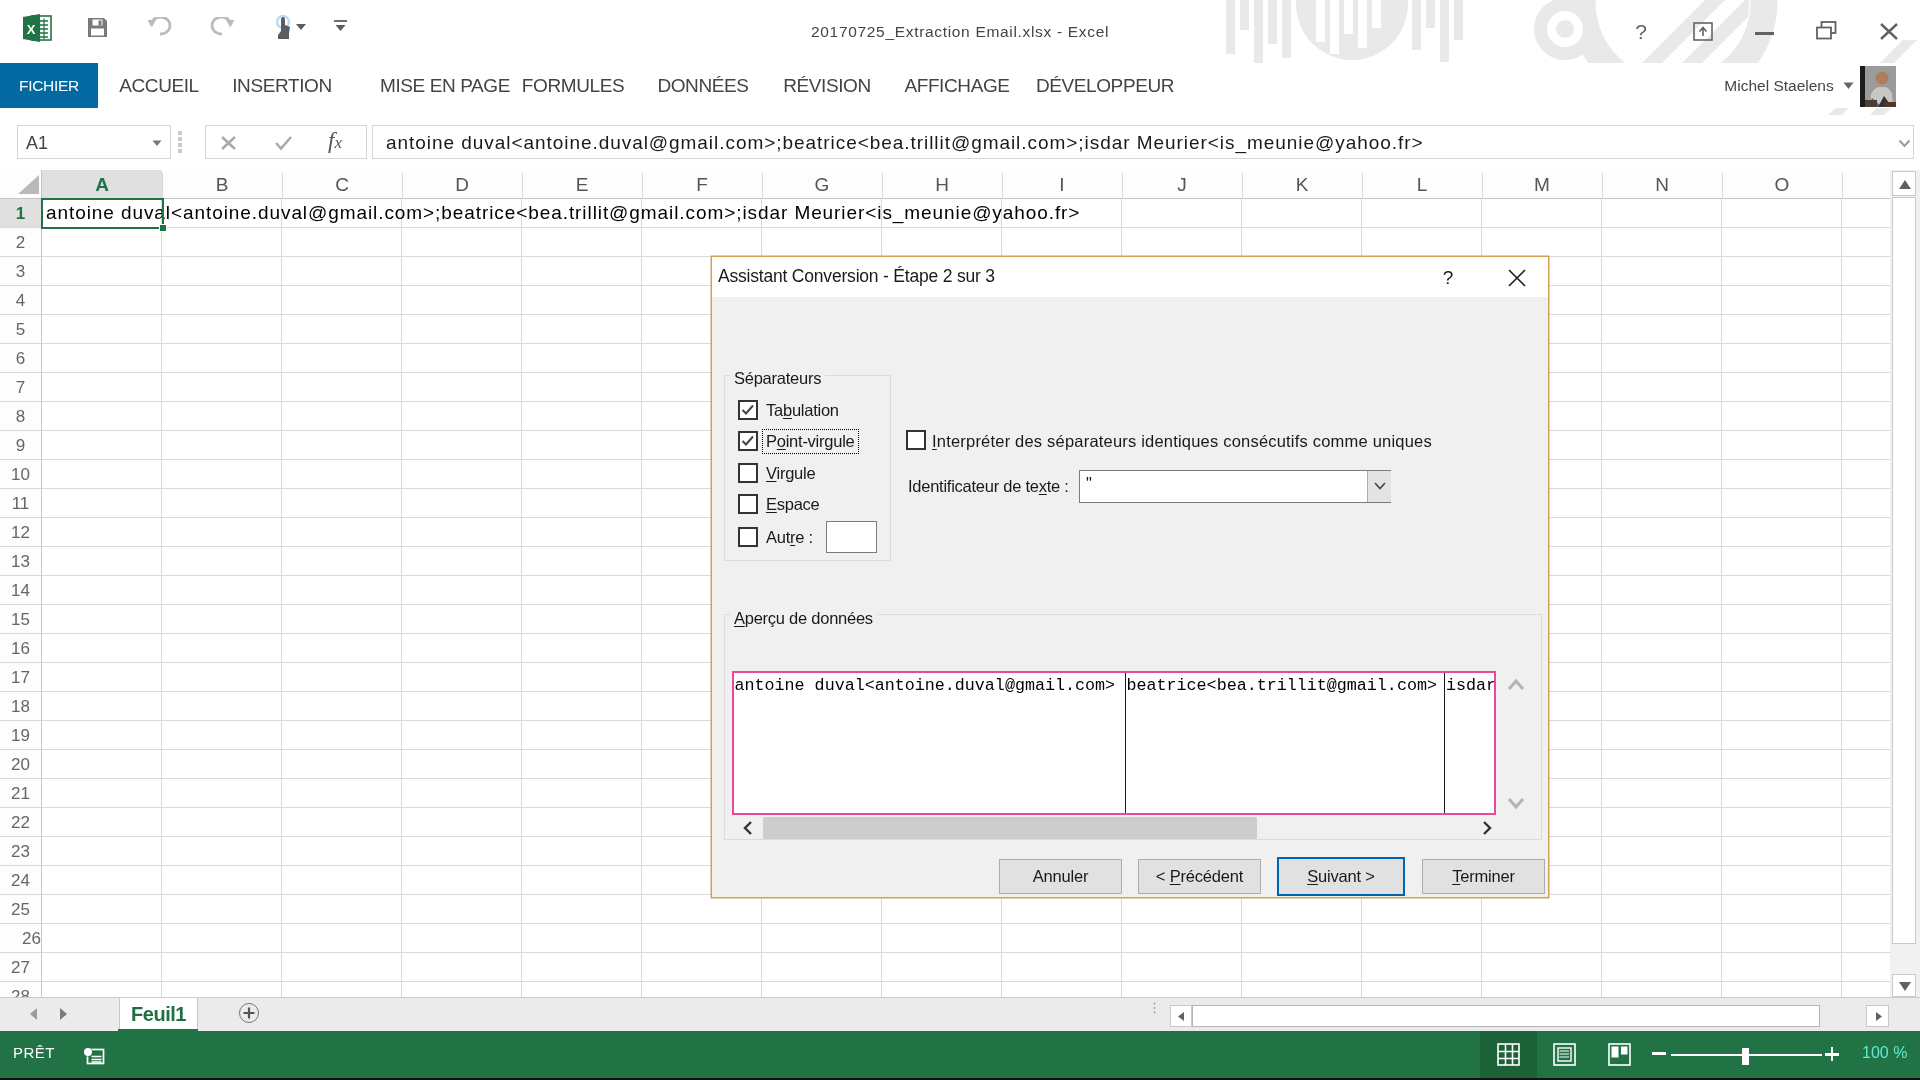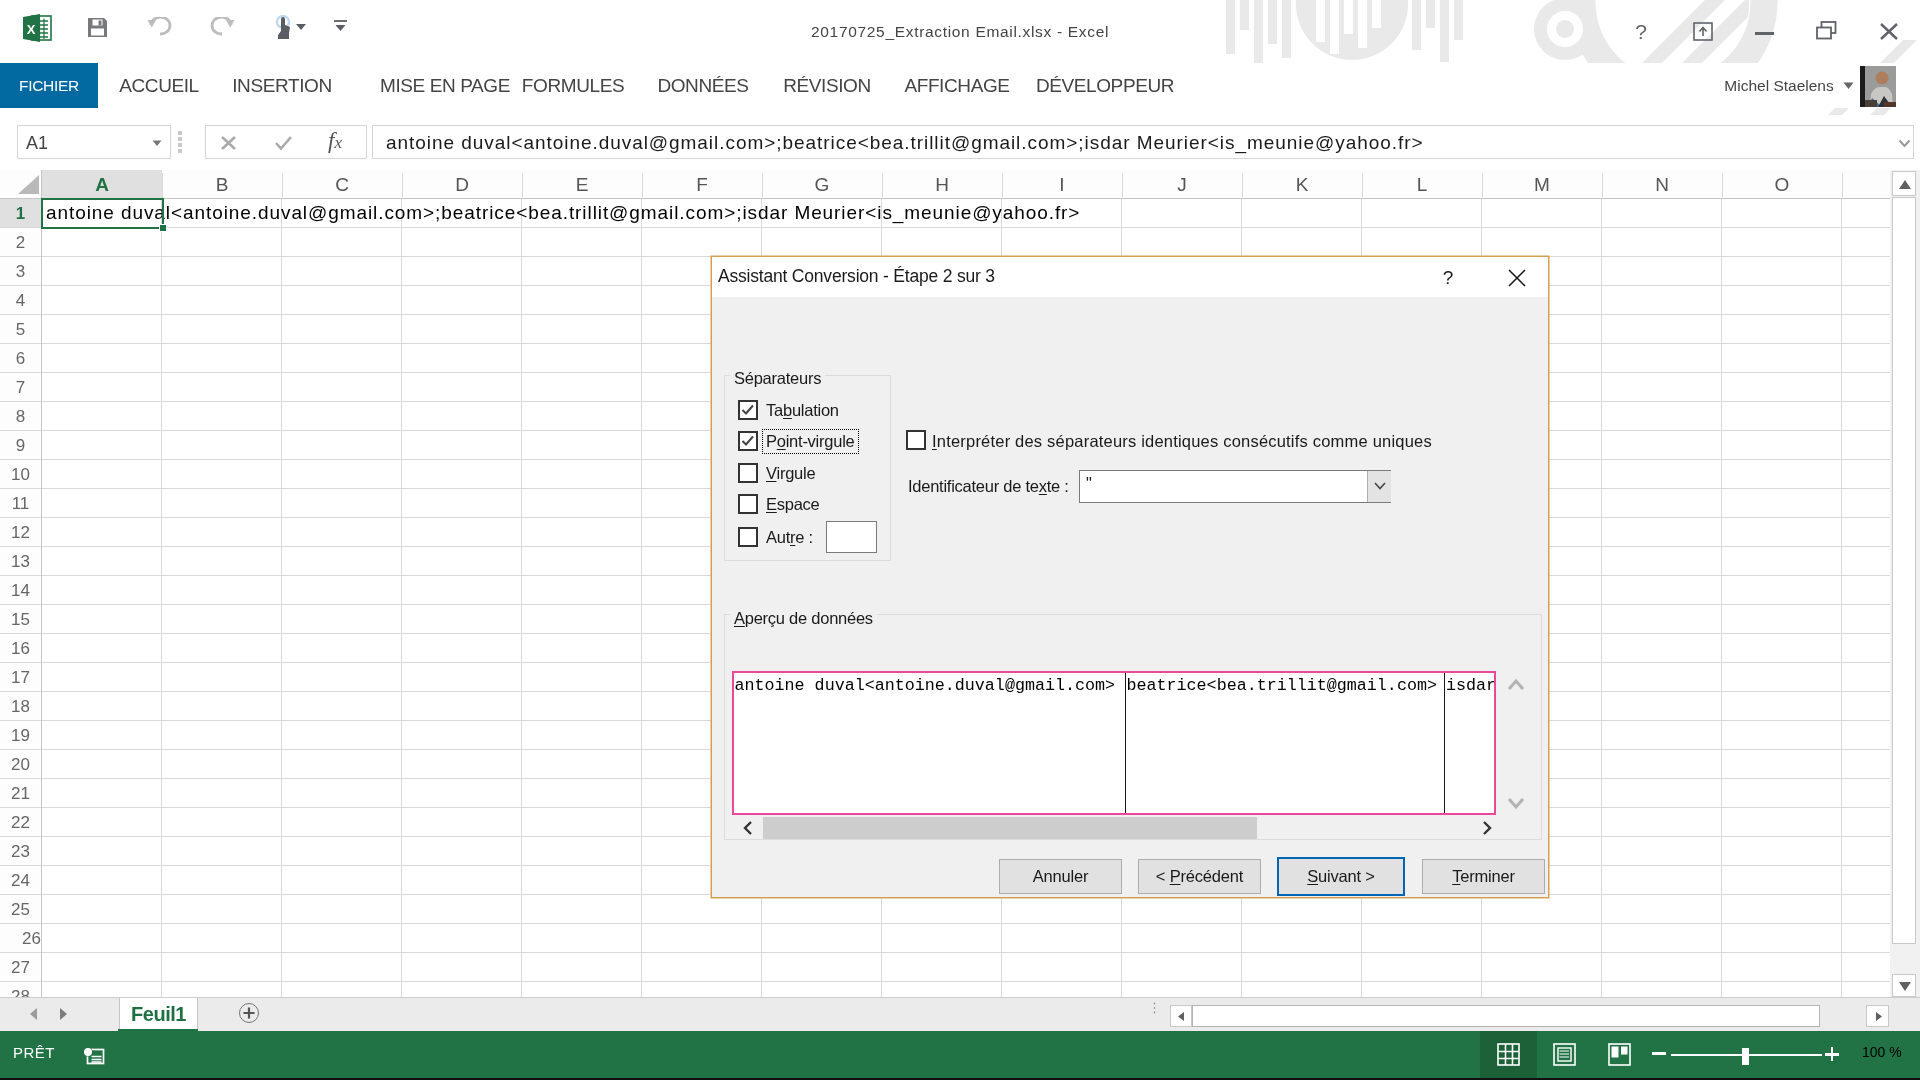--- a/index.html
+++ b/index.html
@@ -341,21 +341,21 @@
       <rect x="3.5" y="3.5" width="7" height="11" fill="#fff"></rect>
       <rect x="13" y="3.5" width="6.5" height="8" fill="#fff"></rect>
     </svg>
     <div class="abs" style="left:1652px; top:21px; width:14px; height:2.5px; background:#fff;"></div>
     <div class="abs" style="left:1671px; top:23px; width:151px; height:1.5px; background:#fff;"></div>
     <div class="abs" style="left:1742px; top:17px; width:7px; height:17px; background:#fff;"></div>
     <div class="abs" style="left:1825px; top:16px; width:14px; height:14px;">
       <div class="abs" style="left:0; top:6px; width:14px; height:2.5px; background:#fff;"></div>
       <div class="abs" style="left:5.75px; top:0; width:2.5px; height:14px; background:#fff;"></div>
     </div>
-    <div class="abs" style="left:1862px; top:13px; font-size:14px; color:#000000;">100&nbsp;%</div>
+    <div class="abs" style="left:1862px; top:13px; font-size:16px; color:#5eead4;">100&nbsp;%</div>
   </div>
   <div id="blackstrip"></div>
   <div id="dlg">
     <div id="dlgtitle">
         <div id="dlgtitletext">Assistant Conversion - Étape 2 sur 3</div>
       <svg class="abs" style="left:725px; top:10px;" width="22" height="22" viewBox="0 0 22 22">
         <text x="11" y="17" font-size="19" fill="#1a1a1a" text-anchor="middle" font-family="Liberation Sans">?</text>
       </svg>
       <svg class="abs" style="left:795px; top:11px;" width="20" height="20" viewBox="0 0 20 20">
         <path d="M2 2 L18 18 M18 2 L2 18" stroke="#1a1a1a" stroke-width="1.6" fill="none"></path>

